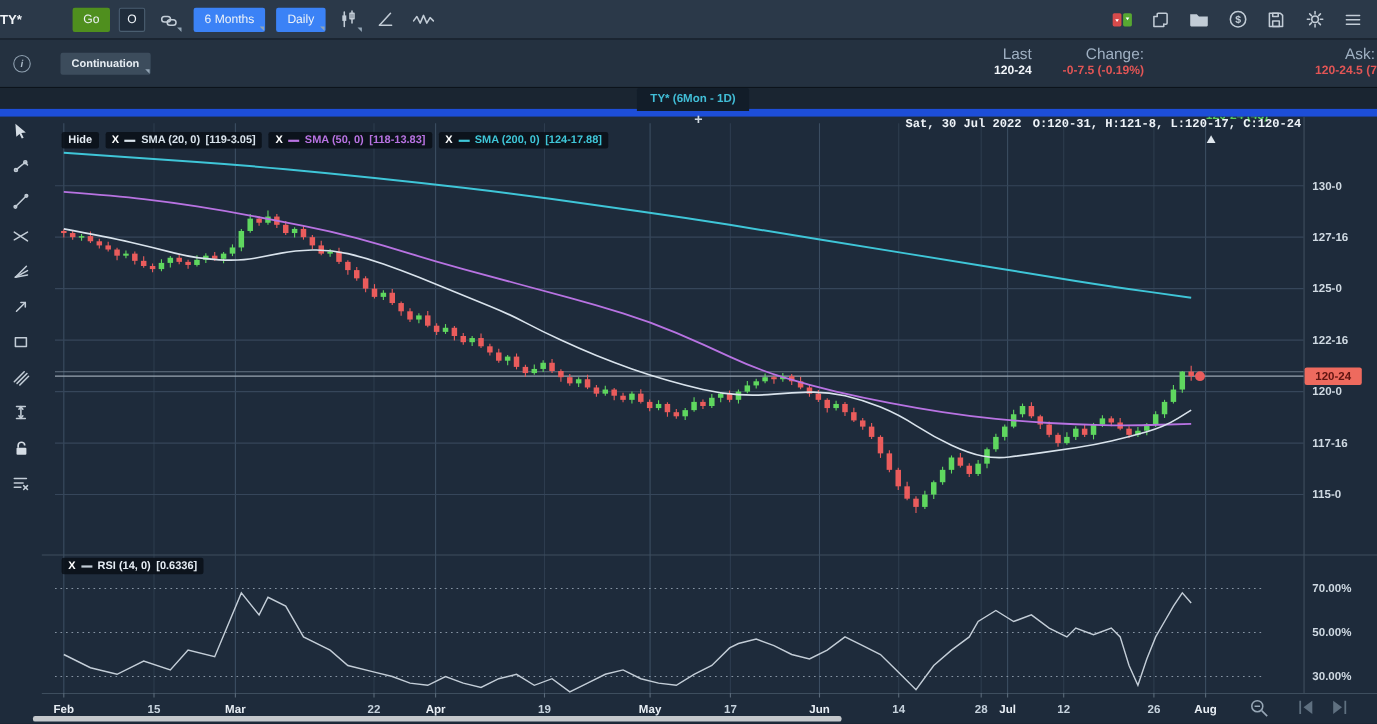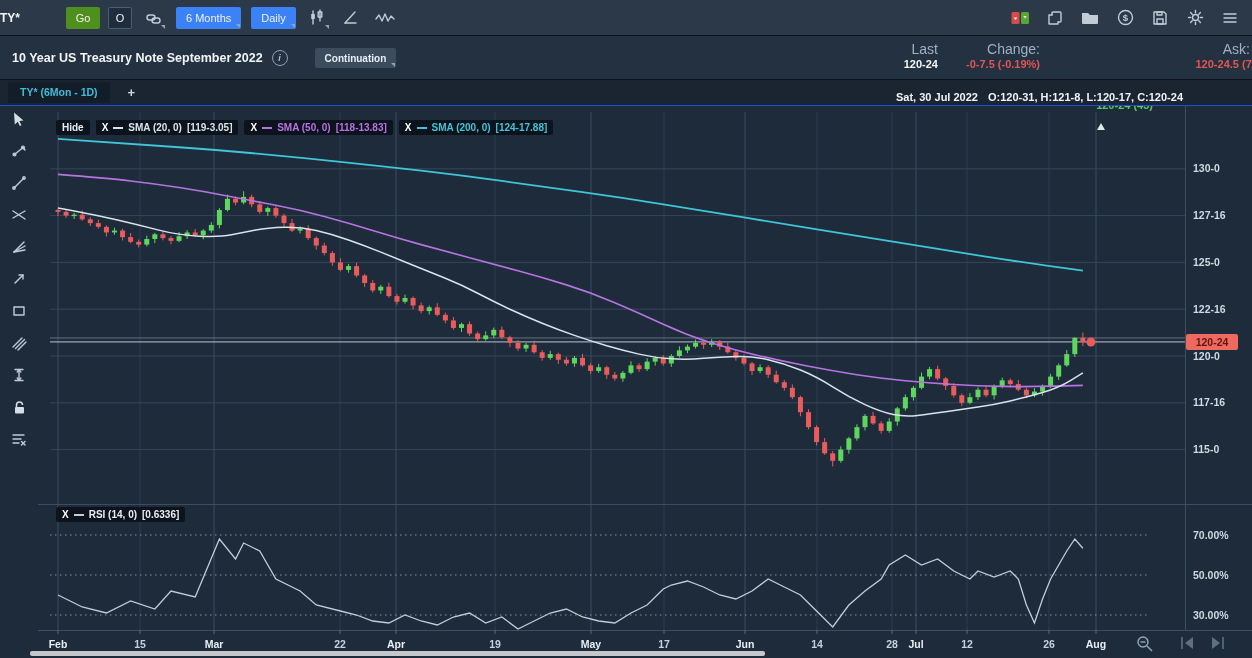--- a/index.html
+++ b/index.html
@@ -30,36 +30,36 @@
   .qtitle{color:#f0f4f8;font-size:12.5px;font-weight:700;}
   .info{width:14px;height:14px;border:1px solid #8fa0b0;border-radius:50%;color:#aebdcb;
         font-size:9px;display:flex;align-items:center;justify-content:center;font-style:italic;font-weight:700;}
   .cont{height:20px;padding:0 10px;background:#3c4c5c;position:relative;color:#e8eef4;
         font-size:10px;font-weight:700;display:flex;align-items:center;border-radius:2px;margin-left:18px;}
   .qcol{position:absolute;top:6px;text-align:right;line-height:15px;}
   .qlabel{color:#9fb0c2;font-size:14px;}
   .qval{font-size:11px;font-weight:700;color:#f2f6fa;white-space:nowrap;}
   
   .tabbar{left:0;top:80px;width:1252px;height:26px;background:#1a2531;
-          border-bottom:1px solid #1d4ed8;display:flex;align-items:center;box-sizing:border-box;}
+          border-bottom:7px solid #1d4ed8;display:flex;align-items:center;box-sizing:border-box;flex-direction:column;}
   .tab{margin-left:8px;padding:4px 12px 5px;background:#121d29;border-radius:2px 2px 0 0;
        font-size:10.5px;font-weight:700;cursor:pointer;}
   .addtab{margin-left:18px;color:#cfd8e0;font-size:13px;font-weight:700;cursor:pointer;}
   
   .tools{left:0;top:108px;width:38px;display:flex;flex-direction:column;align-items:center;gap:10px;}
   .tool{width:22px;height:22px;display:flex;align-items:center;justify-content:center;cursor:pointer;}
   
   .chips{left:56px;top:120px;display:flex;gap:6px;z-index:3;}
   .chip{background:rgba(9,15,23,.85);padding:2px 6px;border-radius:2px;font-size:10px;
         font-weight:700;display:flex;gap:5px;align-items:center;color:#e6edf4;white-space:nowrap;}
   .chip .x{cursor:pointer;color:#ffffff;}
   .dash{width:10px;height:2px;display:inline-block;background:#d9e3ec;}
   .rsi-chip{left:56px;top:507px;z-index:3;display:flex;}
   
-  .ohlc{right:69px;top:91px;color:#eef3f8;font-size:11px;font-weight:700;white-space:nowrap;z-index:3;}
+  .ohlc{right:69px;top:107px;color:#eef3f8;font-size:11px;font-weight:700;white-space:nowrap;z-index:3;font-family:Liberation Mono, monospace;}
   .ohlc .d{margin-right:10px;}
   
   .ptag{left:1186px;top:334px;width:52px;height:16px;border-radius:2px;z-index:3;
         font-size:10.5px;font-weight:700;display:flex;align-items:center;justify-content:center;}
   
   .strip{left:30px;top:651px;width:735px;height:5px;background:#c4c8cc;border-radius:2px;z-index:3;}
 </style>
 </head>
 <body>
 
@@ -508,21 +508,20 @@
           <line x1="2" y1="3" x2="14" y2="3"></line>
           <line x1="2" y1="7" x2="14" y2="7"></line>
           <line x1="2" y1="11" x2="14" y2="11"></line>
         </svg>
     </div>
   </div>
 </div>
 
 <div class="layer quotebar">
   <div class="qtitle-row">
-    <span class="qtitle">10 Year US Treasury Note September 2022</span>
     <span class="info">i</span>
     <div class="cont">
       <span>Continuation</span>
       <span class="caret"></span>
     </div>
   </div>
   <div class="qcol" style="right:314px;">
     <div class="qlabel">Last</div>
     <div class="qval" style="color: rgb(242, 246, 250);">120-24</div>
   </div>

